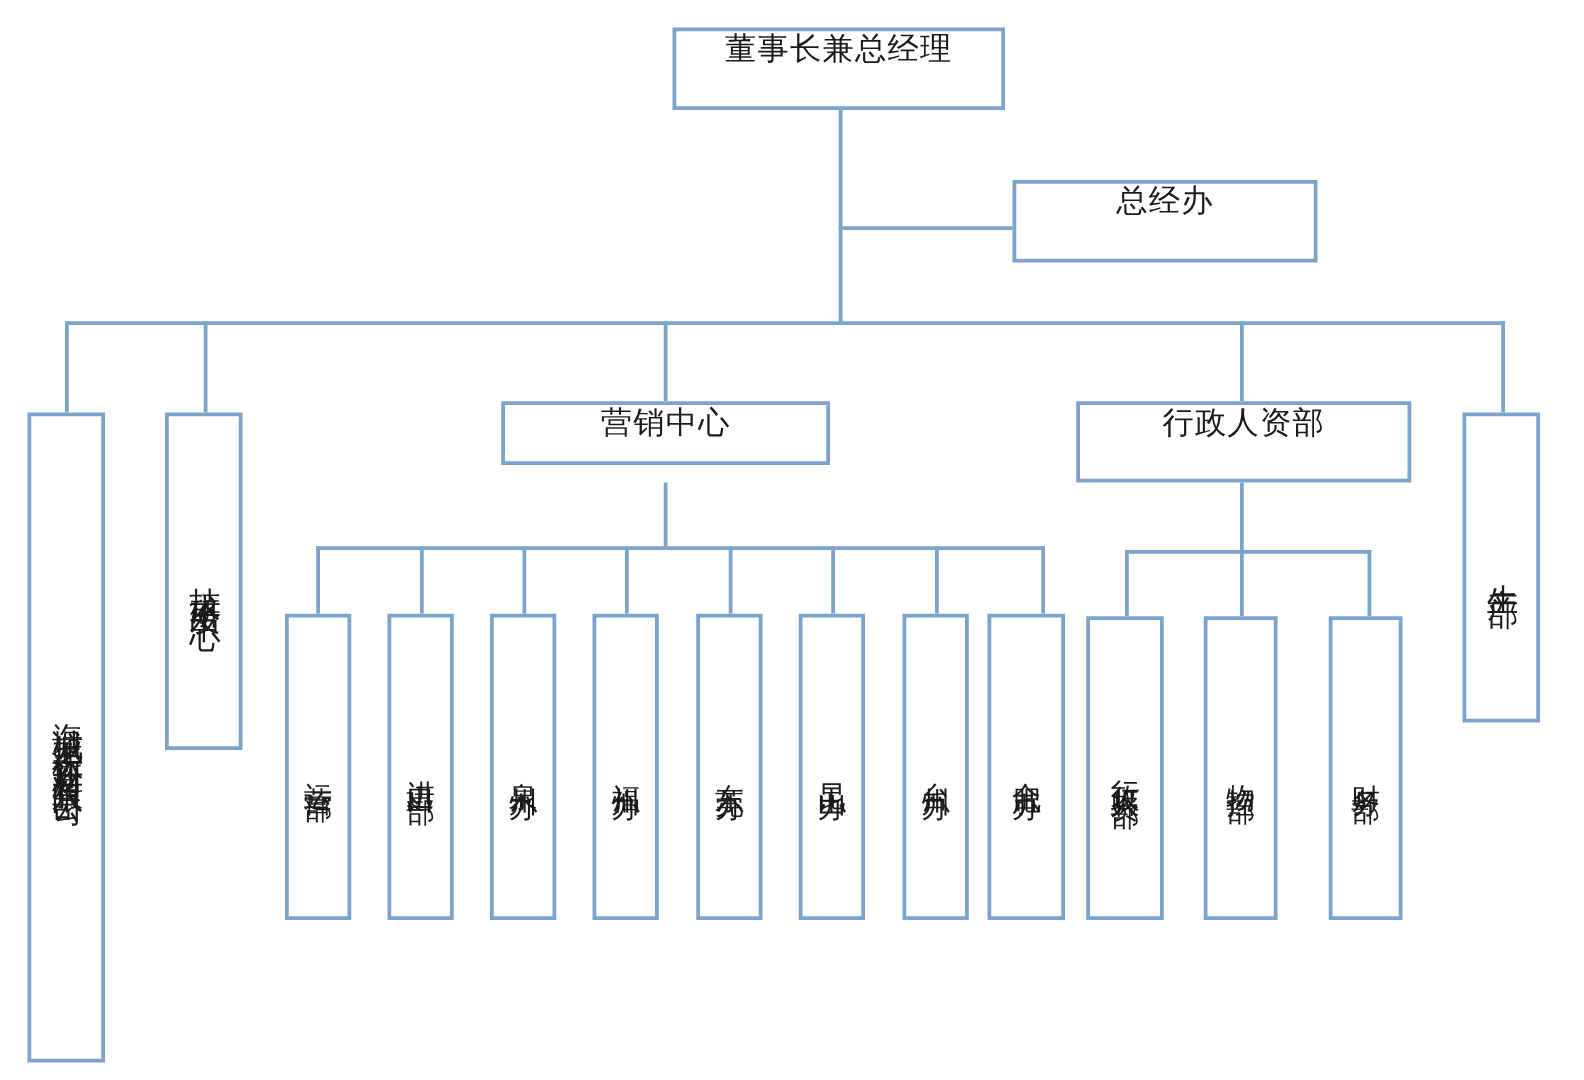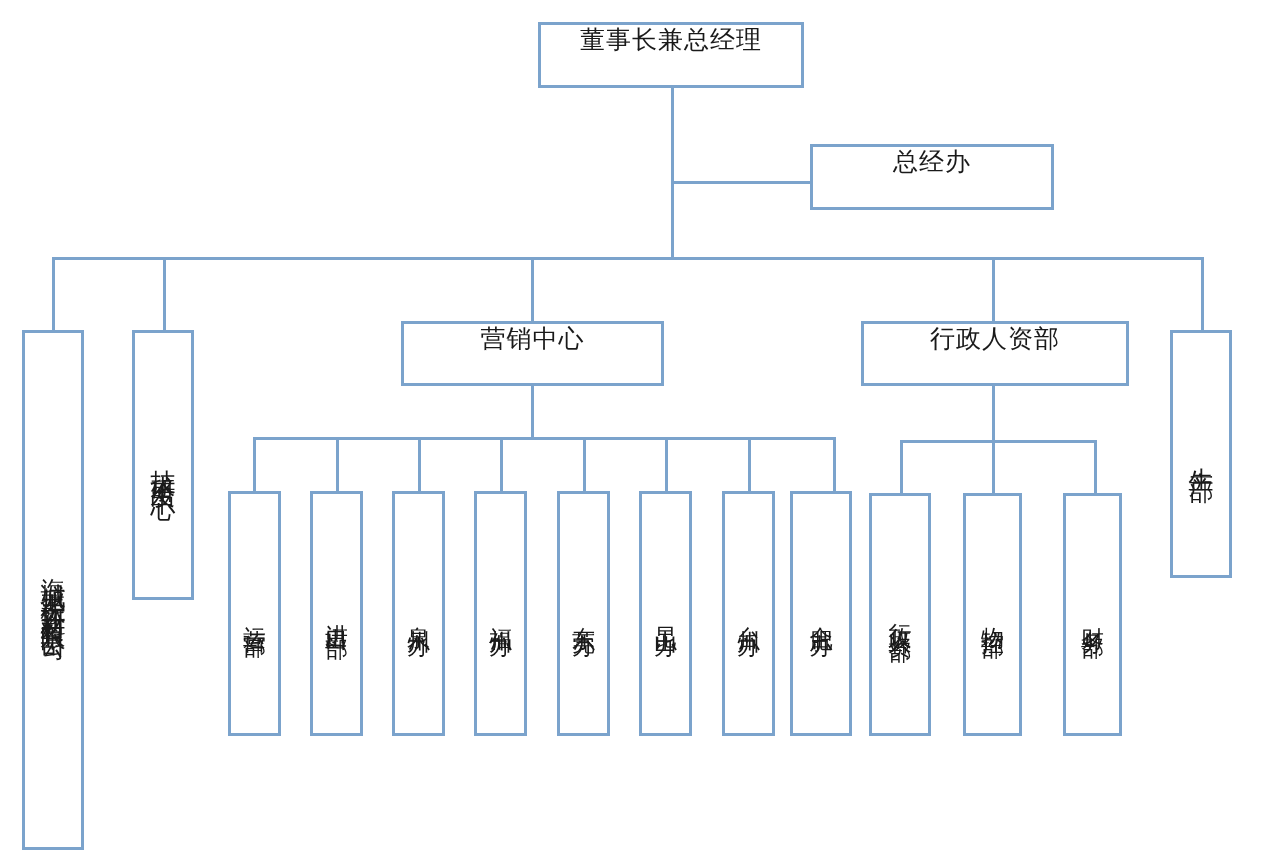--- a/index.html
+++ b/index.html
@@ -102,21 +102,21 @@
   </div>
 
   <div class="node v" style="left:22px; top:330px; width:62px; height:520px;">
     <span class="label">海城旭丰粉体新材料有限公司</span>
   </div>
 
   <div class="node v" style="left:132px; top:330px; width:62px; height:270px;">
     <span class="label">技术研发中心</span>
   </div>
 
-  <div class="node h" style="left:401px; top:321px; width:263px; height:65px;">
+  <div class="node h" style="left:401px; top:321px; width:263px; height:51px;">
     <span class="label">营销中心</span>
   </div>
 
   <div class="node h" style="left:861px; top:321px; width:268px; height:65px;">
     <span class="label">行政人资部</span>
   </div>
 
   <div class="node v" style="left:1170px; top:330px; width:62px; height:248px;">
     <span class="label">生产部</span>
   </div>

